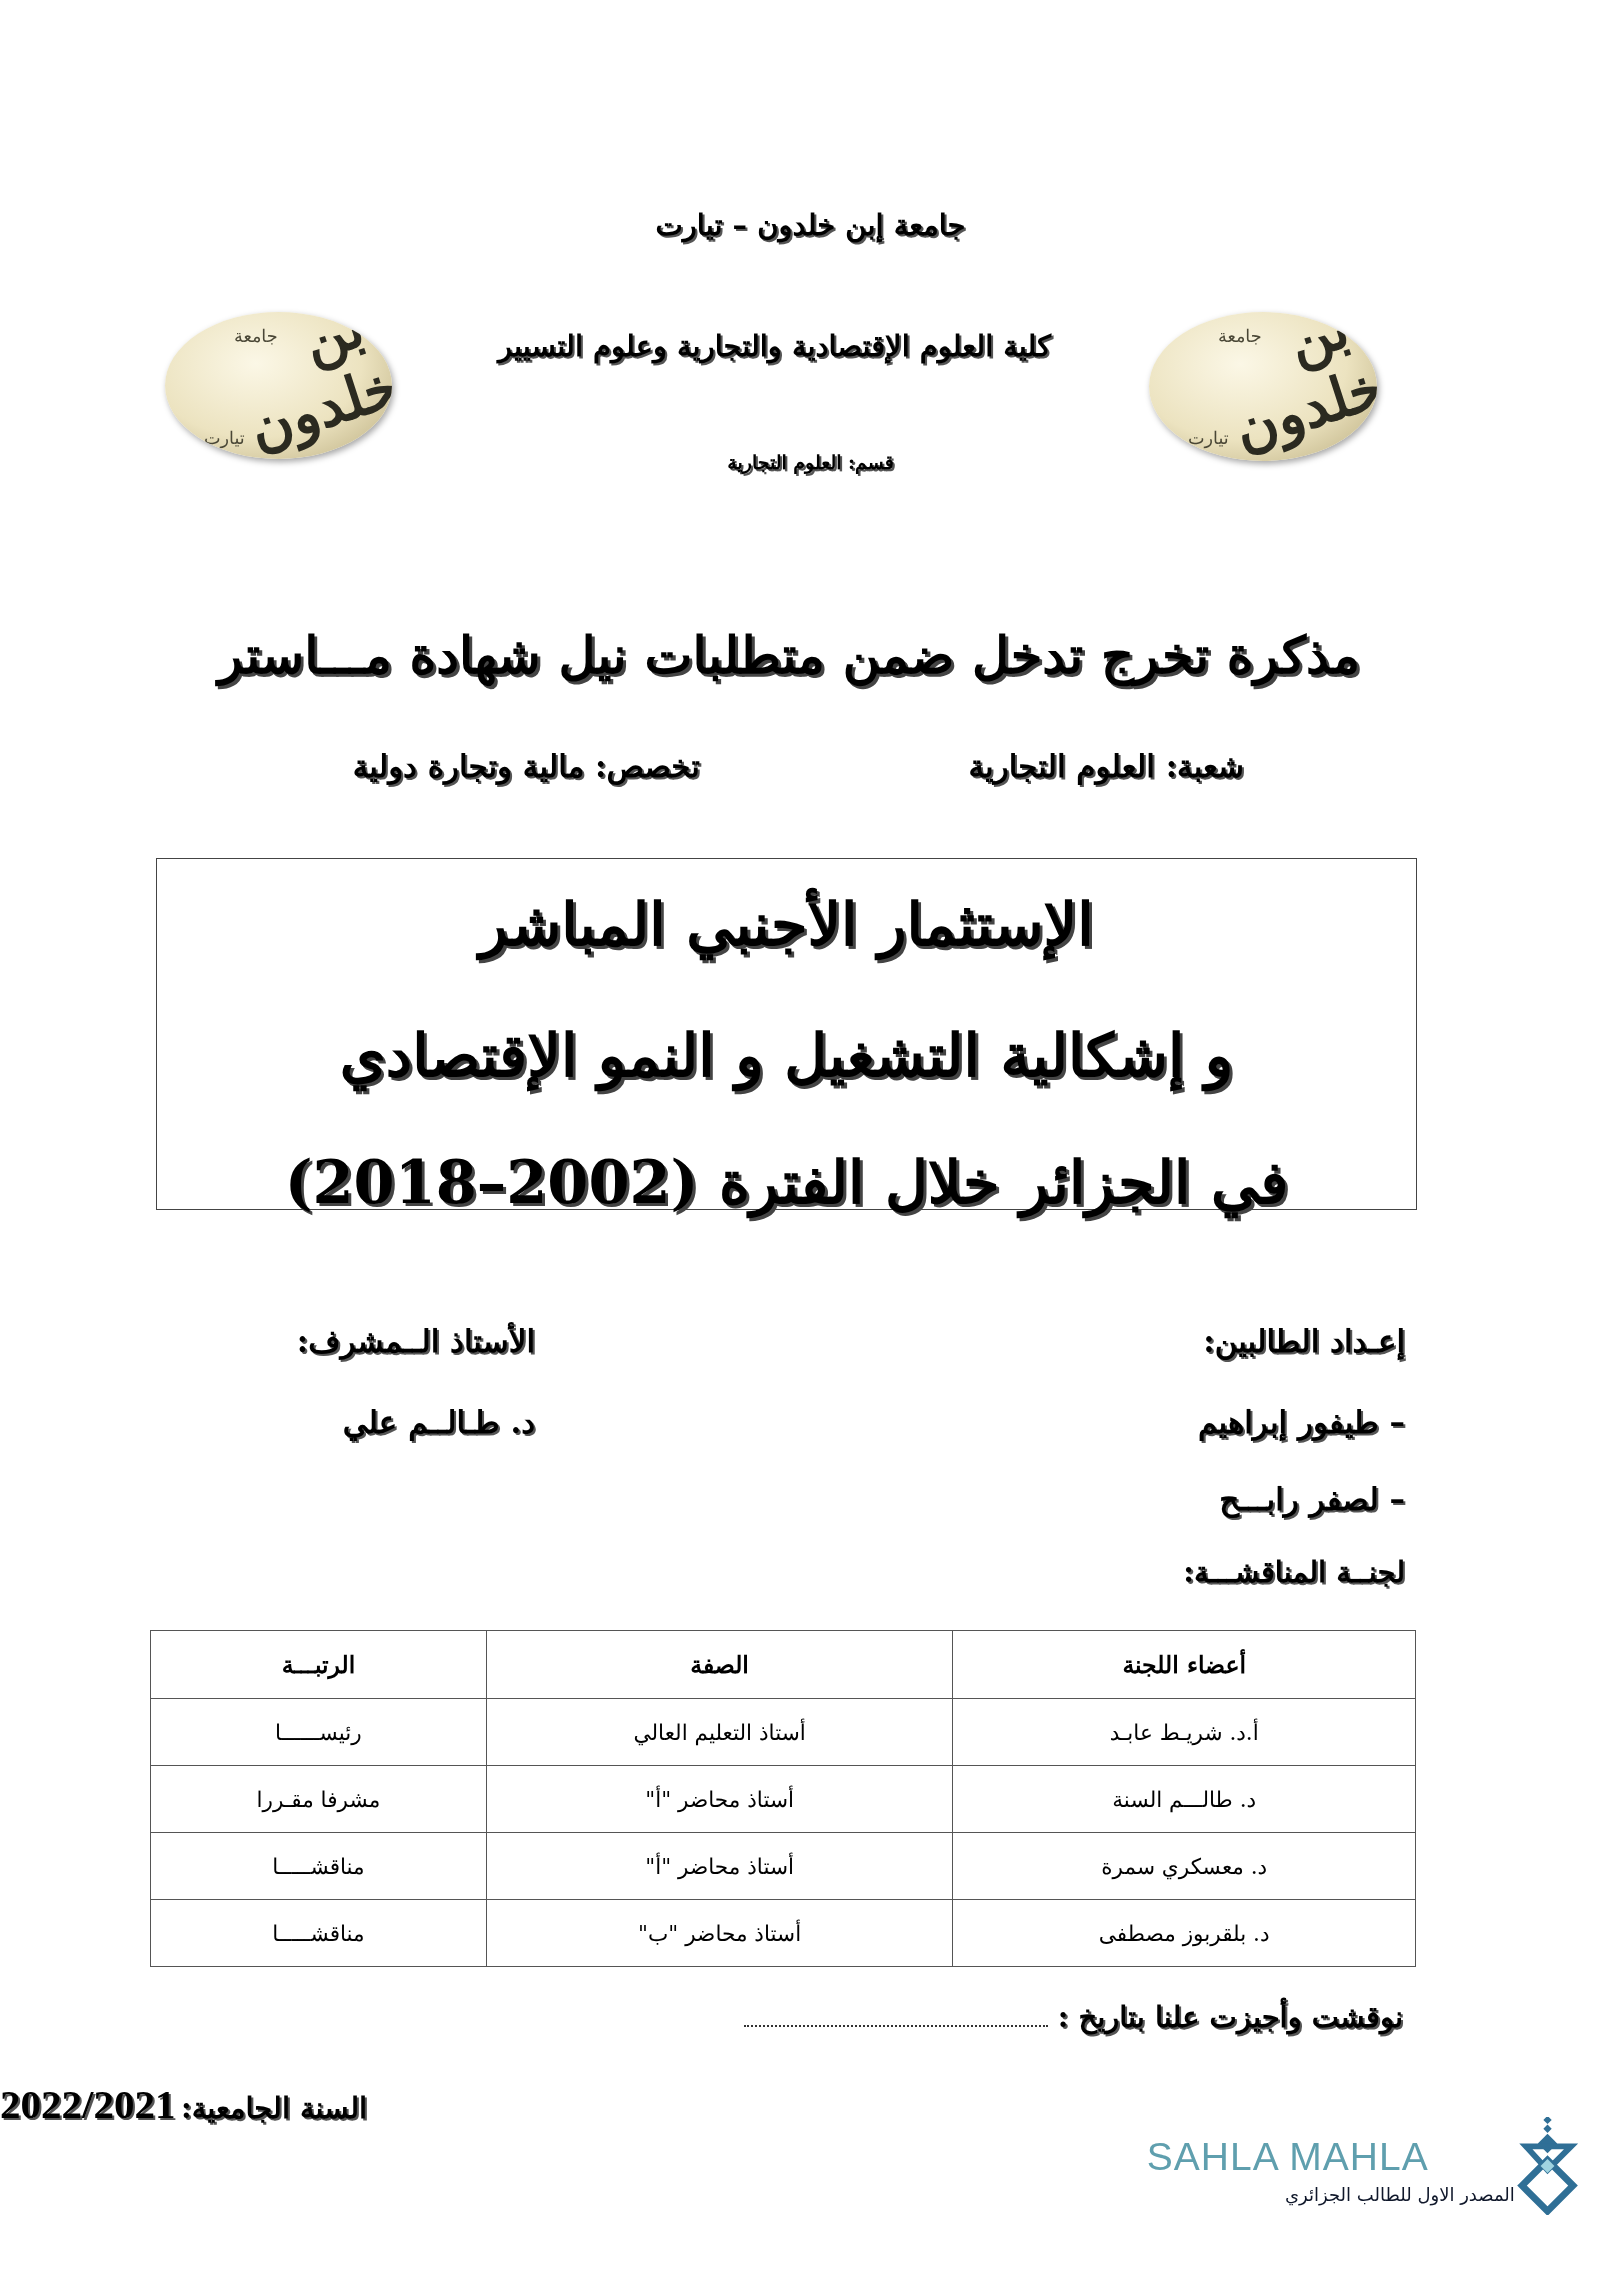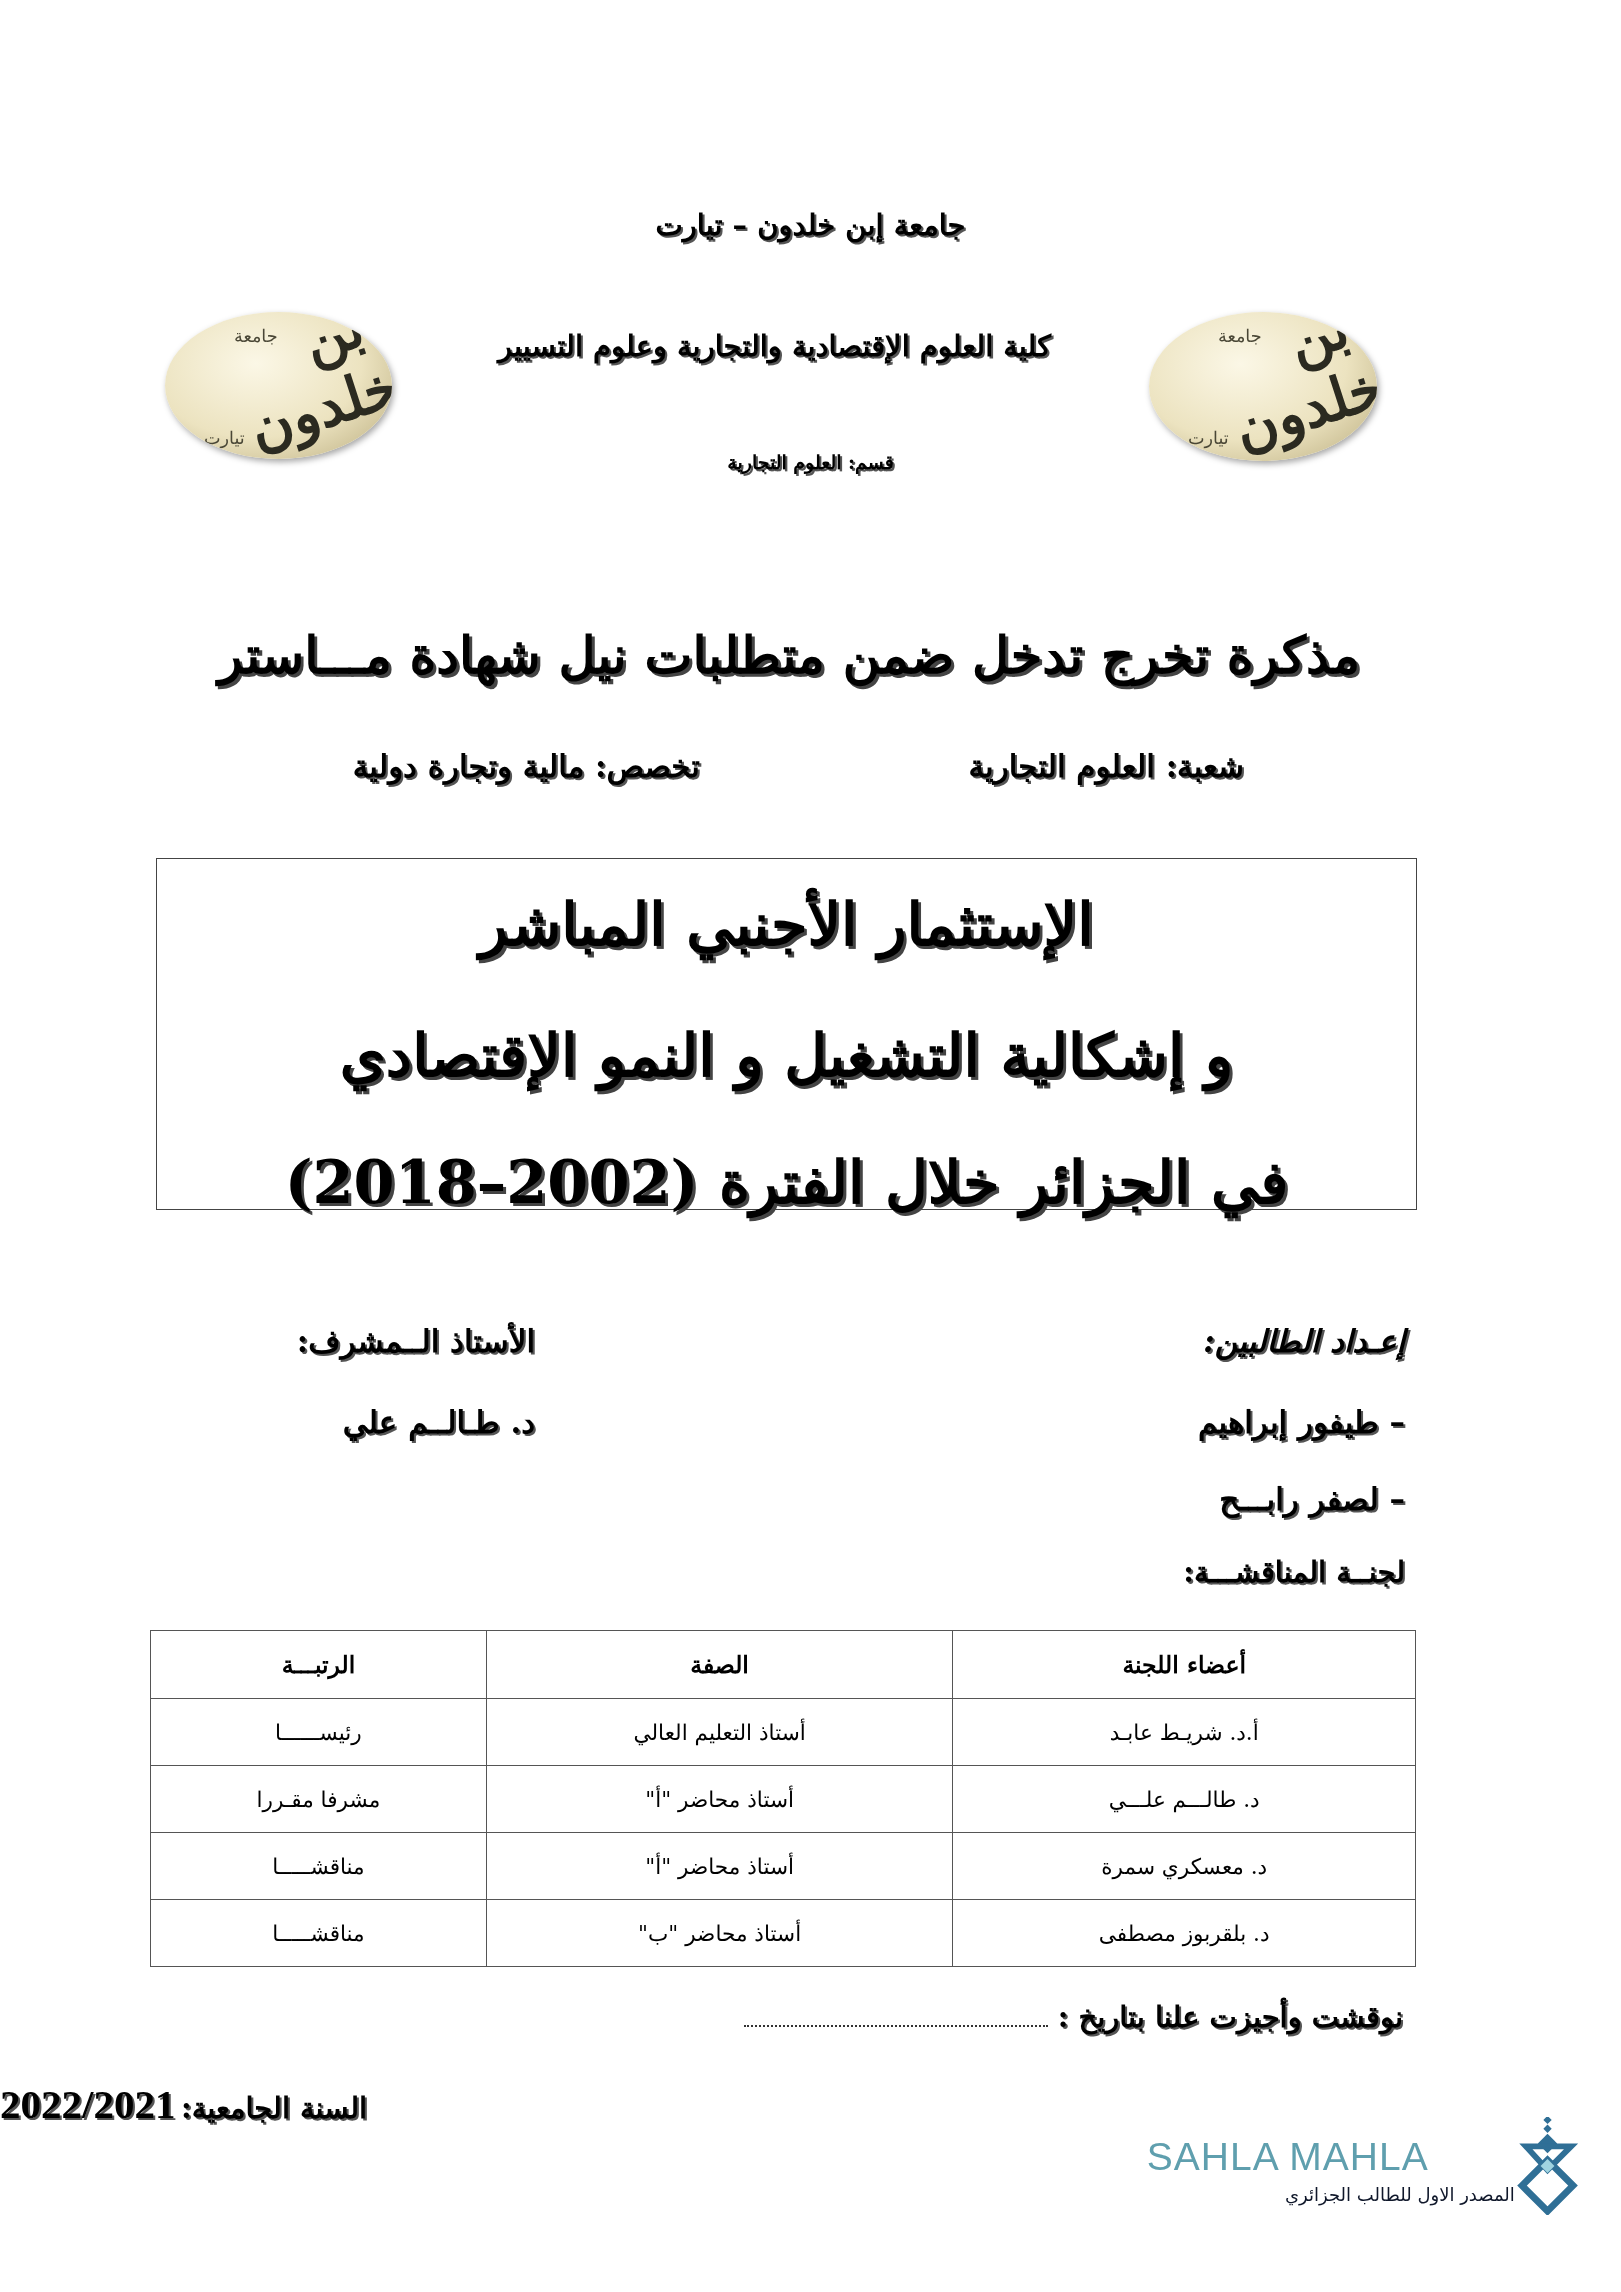--- a/index.html
+++ b/index.html
@@ -65,21 +65,21 @@
 
 <div class="abs rtl bold shadow" style="right:377px; top:748px; font-size:31px;">شعبة: العلوم التجارية</div>
 <div class="abs rtl bold shadow" style="right:921px; top:748px; font-size:31px;">تخصص: مالية وتجارة دولية</div>
 
 <div class="title-box">
   <div class="title-line" style="top:31px;">الإستثمار الأجنبي المباشر</div>
   <div class="title-line" style="top:162px;">و إشكالية التشغيل و النمو الإقتصادي</div>
   <div class="title-line" style="top:289px;">في الجزائر خلال الفترة (2002–2018)</div>
 </div>
 
-<div class="abs rtl bold shadow" style="right:216px; top:1323px; font-size:31px;font-style:italic;">إعـداد الطالبين:</div>
+<div class="abs rtl bold shadow" style="right:216px; top:1323px; font-size:31px;">إعـداد الطالبين:</div>
 <div class="abs rtl bold shadow" style="right:216px; top:1404px; font-size:31px;">– طيفور إبراهيم</div>
 <div class="abs rtl bold shadow" style="right:216px; top:1481px; font-size:31px;">– لصفر رابـــح</div>
 
 <div class="abs rtl bold shadow" style="right:1086px; top:1323px; font-size:31px;">الأستاذ الــمشرف:</div>
 <div class="abs rtl bold shadow" style="right:1086px; top:1404px; font-size:31px;">د. طـالــم علي</div>
 
 <div class="abs rtl bold shadow" style="right:216px; top:1555px; font-size:29px;">لجنــة المناقشـــة:</div>
 
 <table class="committee">
   <tbody>
@@ -87,21 +87,21 @@
     <th>أعضاء اللجنة</th>
     <th>الصفة</th>
     <th>الرتبـــة</th>
   </tr>
   <tr>
     <td>أ.د. شريـط عابـد</td>
     <td>أستاذ التعليم العالي</td>
     <td>رئيســــــا</td>
   </tr>
   <tr>
-    <td>د. طالـــم علـــي</td>
+    <td>د. طالـــم السنة</td>
     <td>أستاذ محاضر "أ"</td>
     <td>مشرفا مقـررا</td>
   </tr>
   <tr>
     <td>د. معسكري سمرة</td>
     <td>أستاذ محاضر "أ"</td>
     <td>مناقشـــــا</td>
   </tr>
   <tr>
     <td>د. بلقربوز مصطفى</td>

